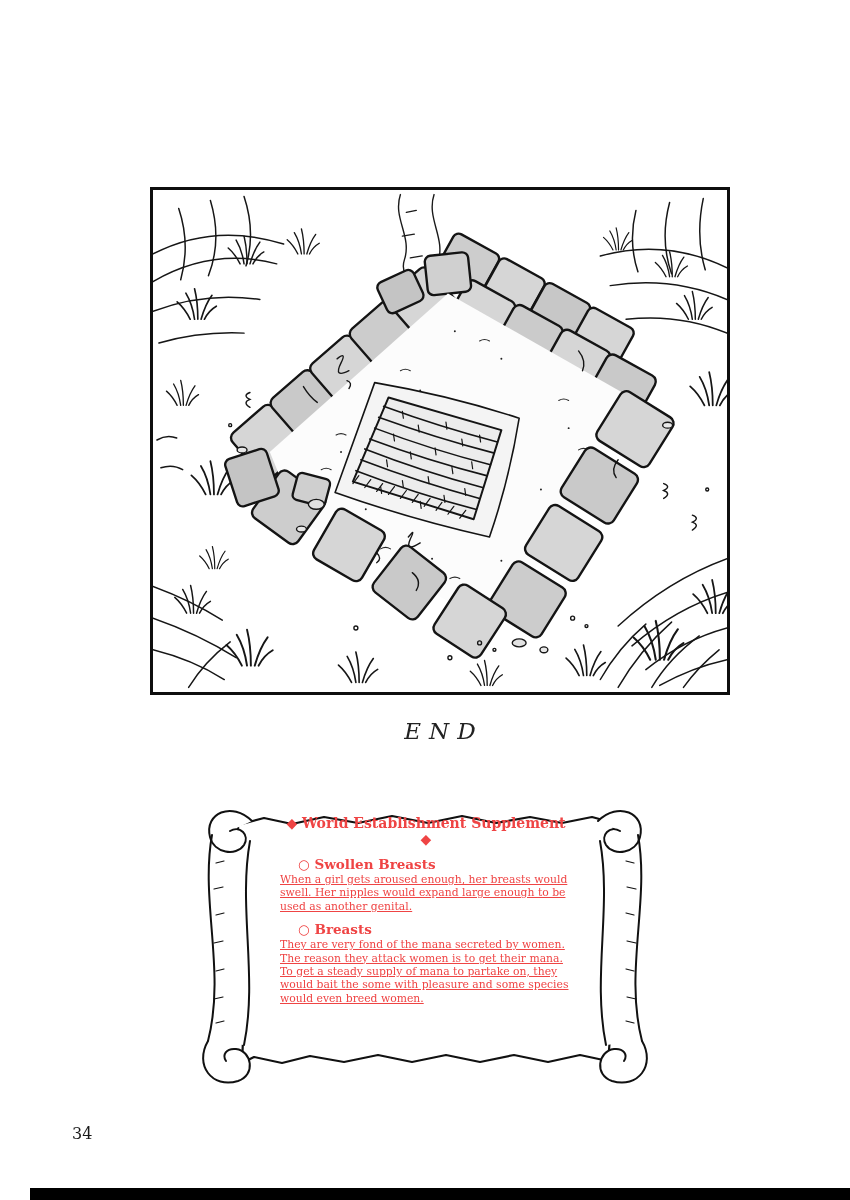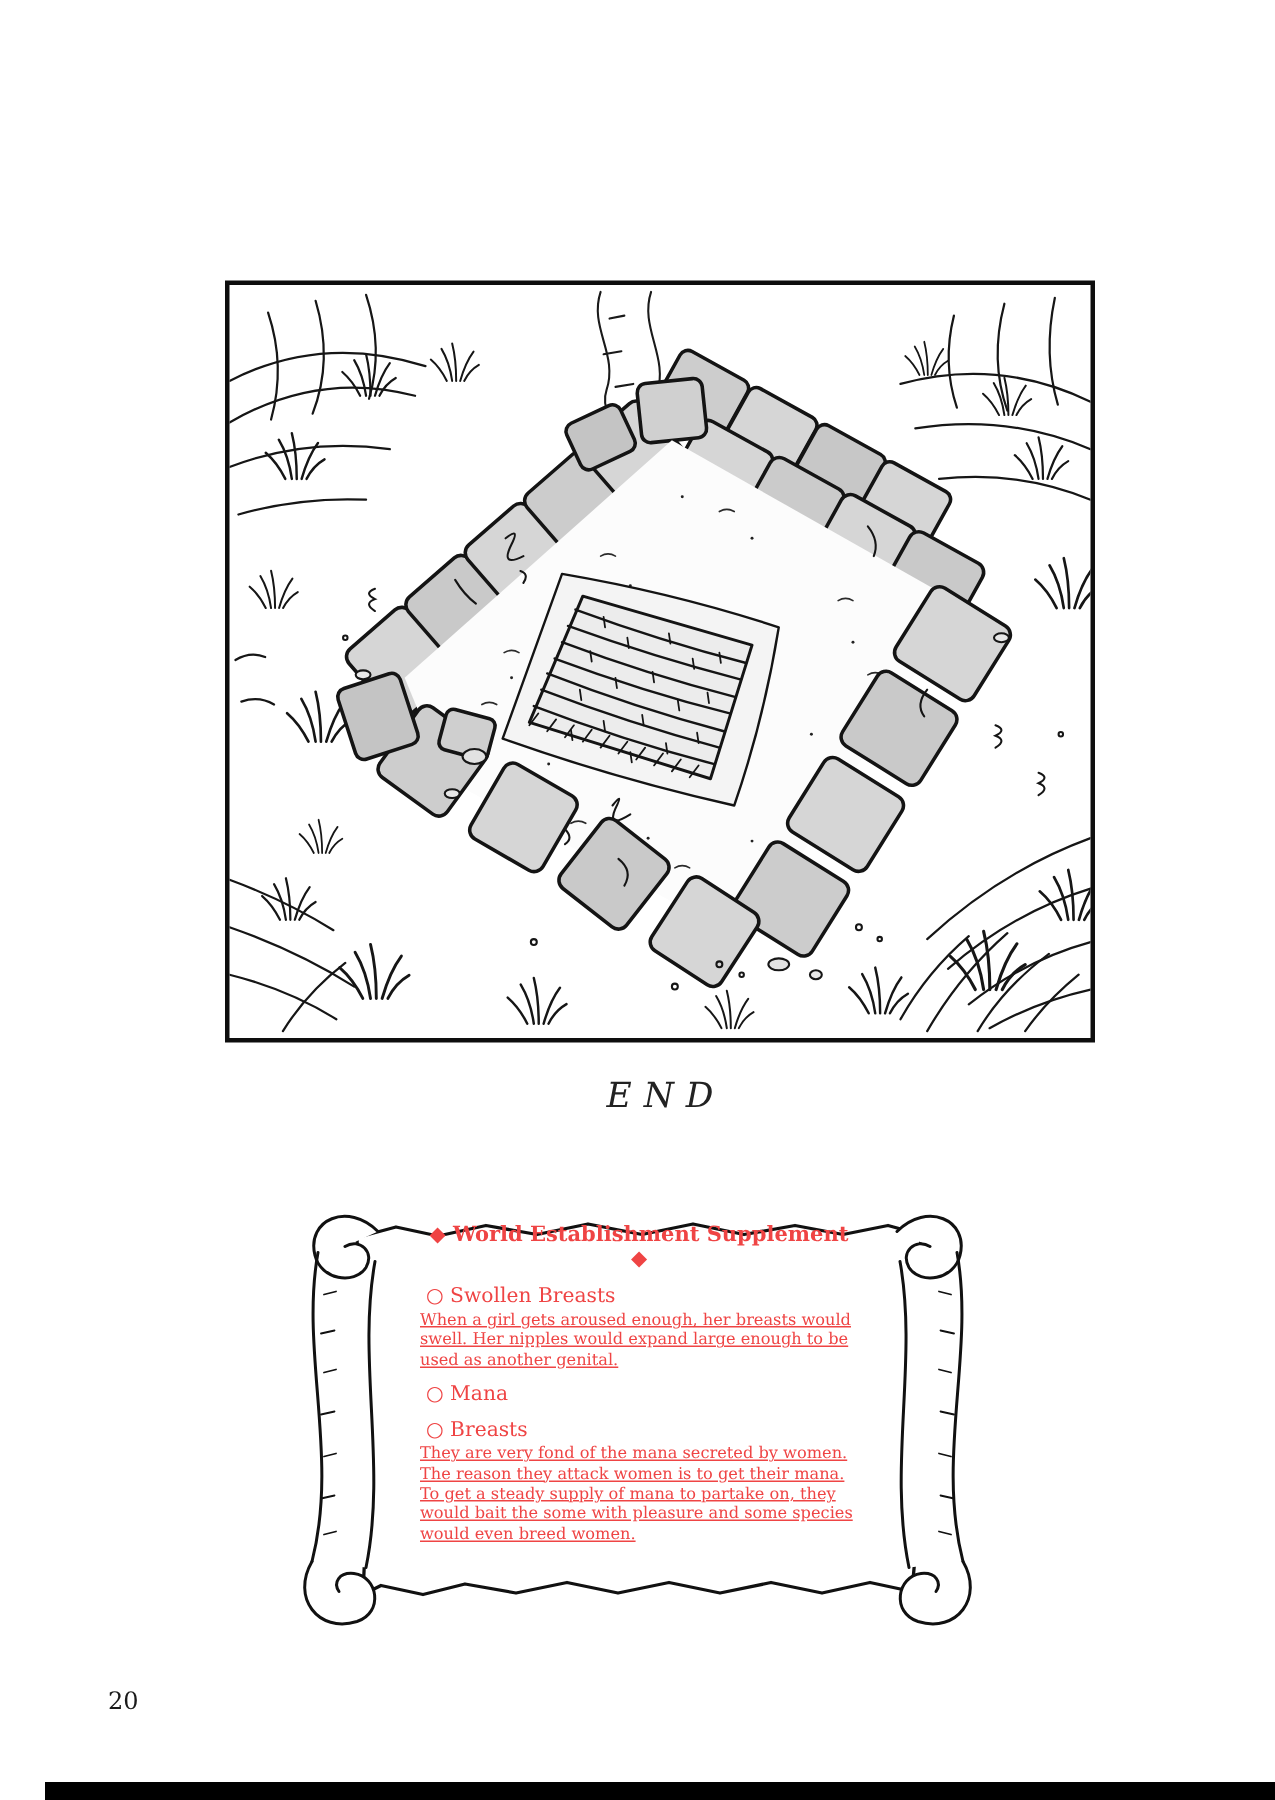--- a/index.html
+++ b/index.html
@@ -14,21 +14,21 @@
   }
   .panel svg{display:block;width:100%;height:100%;}
   .end-label{
     position:absolute;left:150px;top:718px;width:580px;text-align:center;
     font-size:23px;letter-spacing:8px;text-indent:8px;color:#222;font-style:italic;
   }
   .scroll-wrap{position:absolute;left:190px;top:793px;width:470px;height:300px;}
   .scroll-wrap svg{position:absolute;left:0;top:0;width:470px;height:300px;}
   .scroll-text{position:absolute;left:90px;top:22px;width:292px;color:#ef4444;}
   .scroll-title{font-weight:bold;font-size:14px;text-align:center;margin:0 0 9px 0;}
-  .s-head{font-weight:normal;font-size:13.5px;margin:8px 0 1px 4px;}
+  .s-head{font-weight:bold;font-size:13.5px;margin:8px 0 1px 18px;}
   .s-body{font-size:10.8px;line-height:1.24;margin:0;text-decoration:underline;}
   .page-number{position:absolute;left:72px;top:1124px;font-size:16px;color:#1a1a1a;}
   .bottom-bar{position:absolute;left:30px;top:1188px;width:820px;height:12px;background:#000;}
 </style>
 </head>
 <body>
 
 <div>
 
   <div class="panel">
@@ -243,26 +243,25 @@
 
     <div class="scroll-text">
       <div class="scroll-title">◆ World Establishment Supplement ◆</div>
 
       <section>
         <div class="s-head">○ Swollen Breasts</div>
         <p class="s-body">When a girl gets aroused enough, her breasts would swell. Her nipples would expand large enough to be used as another genital.</p>
       </section>
 
       <section>
-        <div class="s-head">○ Mana</div>
       </section>
 
       <section>
         <div class="s-head">○ Breasts</div>
         <p class="s-body">They are very fond of the mana secreted by women.  The reason they attack women is to get their mana.  To get a steady supply of mana to partake on, they would bait the some with pleasure and some species would even breed women.</p>
       </section>
     </div>
   </div>
 
-  <div class="page-number">20</div>
+  <div class="page-number">34</div>
   <div class="bottom-bar"></div>
 
 </div>
 
 </body></html>

